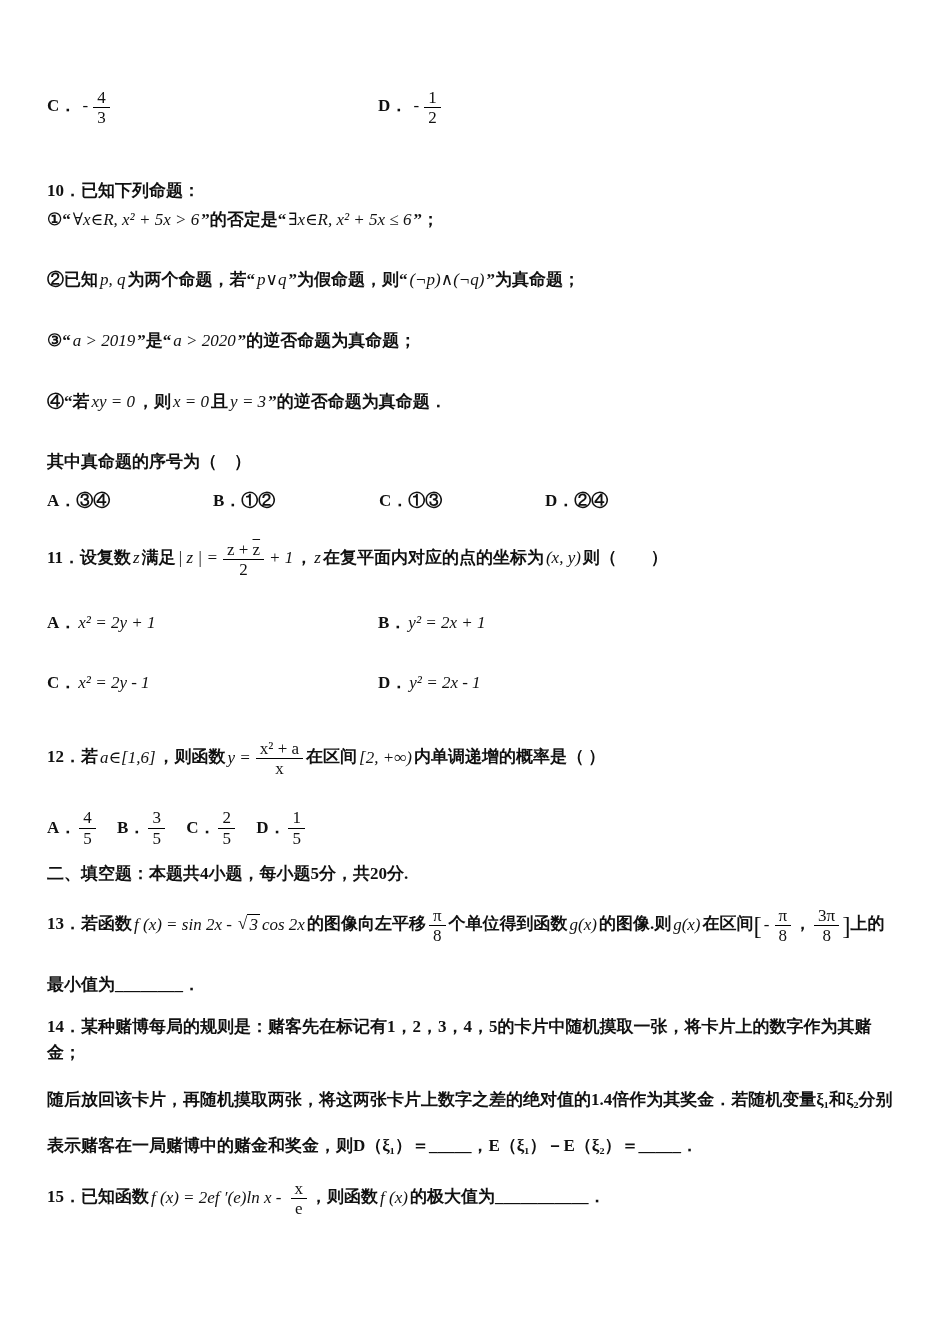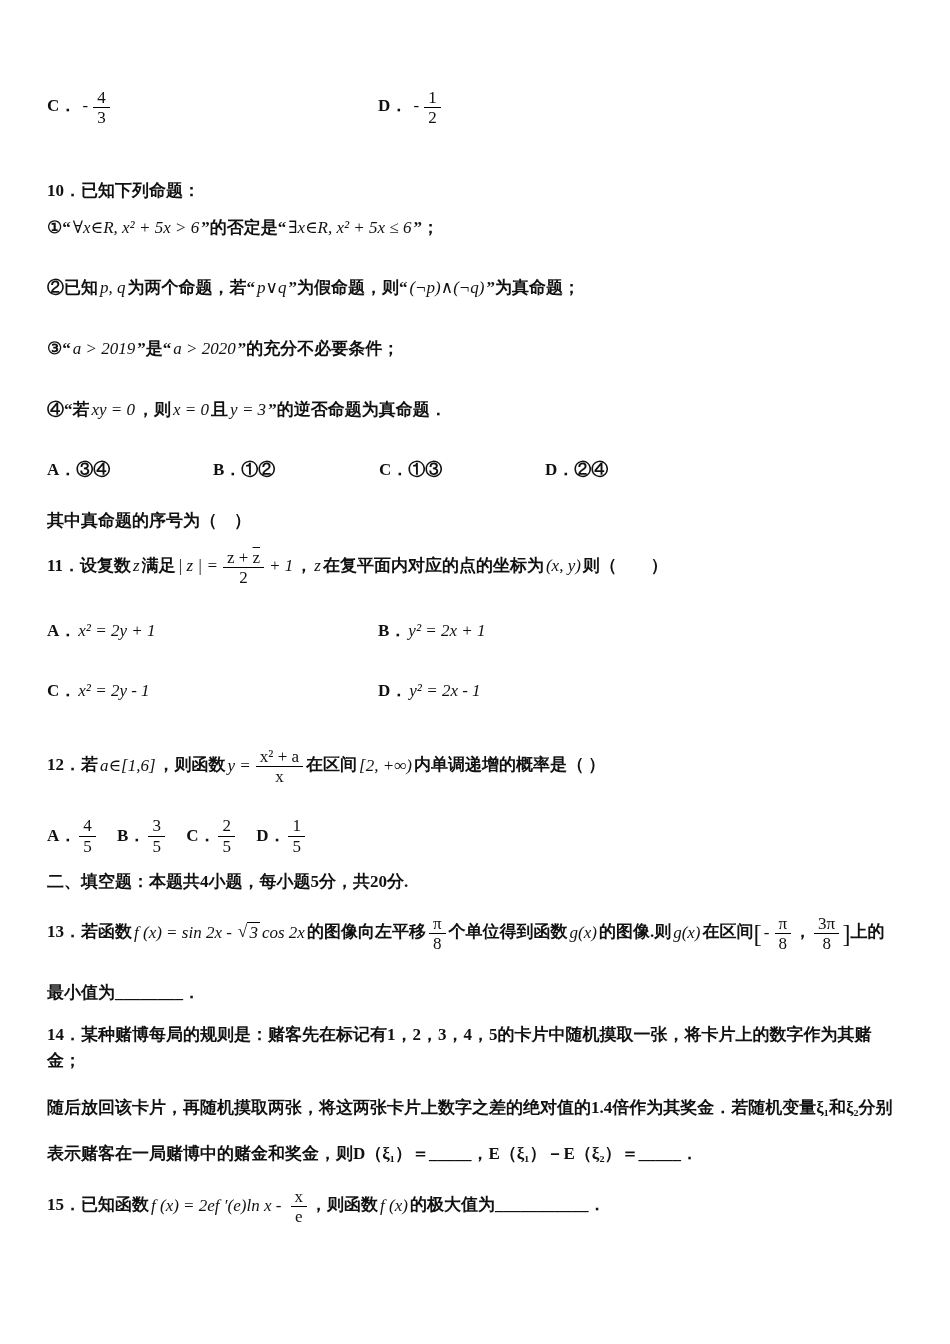--- a/index.html
+++ b/index.html
@@ -20,21 +20,21 @@
   .bar{text-decoration:overline}
   .sqrt{font-style:normal;font-weight:400}
   .sqrt-arg{border-top:1px solid #000;font-style:italic;padding:0 2px}
   .bigbr{font-size:25px;font-weight:400;font-style:normal;vertical-align:middle;line-height:1}
   .col2{display:inline-block;width:331px;vertical-align:middle}
   .col2:last-child{width:auto}
   .optq10{display:inline-block;width:166px;font-weight:700}
   .optq10:last-child{width:auto}
   .opt-frac-item{display:inline-flex;align-items:center;margin-right:14px}
   .prev-opts{margin-bottom:52px}
-  .q10-stem{margin-bottom:12px}
+  .q10-stem{margin-bottom:4px}
   .q10-item{margin-bottom:36px}
   .q10-ask{margin-bottom:14px}
   .q10-opts{margin-bottom:26px}
   .q11-stem{margin-bottom:32px}
   .q11-ab{margin-bottom:34px}
   .q11-cd{margin-bottom:44px}
   .q12-stem{}
   .q12-opts{margin-bottom:14px}
   .sec2{margin-bottom:20px}
   .q13-l1{margin-bottom:28px}
@@ -62,27 +62,27 @@
         </span>
     </span>
   </div>
 
   <p class="line q10-stem"><span class="cn">10．已知下列命题：</span></p>
 
   <p class="line q10-item"><span class="cn">①“</span><span class="math">∀x∈R, x² + 5x &gt; 6</span><span class="cn">”的否定是“</span><span class="math">∃x∈R, x² + 5x ≤ 6</span><span class="cn">”；</span></p>
 
   <p class="line q10-item"><span class="cn">②已知</span><span class="math">p, q</span><span class="cn">为两个命题，若“</span><span class="math">p∨q</span><span class="cn">”为假命题，则“</span><span class="math">(¬p)∧(¬q)</span><span class="cn">”为真命题；</span></p>
 
-  <p class="line q10-item"><span class="cn">③“</span><span class="math">a &gt; 2019</span><span class="cn">”是“</span><span class="math">a &gt; 2020</span><span class="cn">”的充分不必要条件；</span></p>
+  <p class="line q10-item"><span class="cn">③“</span><span class="math">a &gt; 2019</span><span class="cn">”是“</span><span class="math">a &gt; 2020</span><span class="cn">”的逆否命题为真命题；</span></p>
 
   <p class="line q10-item"><span class="cn">④“若</span><span class="math">xy = 0</span><span class="cn">，则</span><span class="math">x = 0</span><span class="cn">且</span><span class="math">y = 3</span><span class="cn">”的逆否命题为真命题．</span></p>
 
+  <p class="line q10-ask"><span class="cn">其中真命题的序号为（　）</span></p>
+
   <p class="line q10-opts"><span class="optq10">A．③④</span><span class="optq10">B．①②</span><span class="optq10">C．①③</span><span class="optq10">D．②④</span></p>
-
-  <p class="line q10-ask"><span class="cn">其中真命题的序号为（　）</span></p>
 
   <p class="line q11-stem"><span class="cn">11．设复数</span><span class="math">z</span><span class="cn">满足</span><span class="math">| z | =</span><span class="frac">
         <span class="num"><span>z + </span><span class="bar">z</span></span>
         <span class="den">2</span>
       </span><span class="math">+ 1</span><span class="cn">，</span><span class="math">z</span><span class="cn">在复平面内对应的点的坐标为</span><span class="math">(x, y)</span><span class="cn">则（　　）</span></p>
 
   <p class="line q11-ab"><span class="col2"><span class="cn">A．</span><span class="math">x² = 2y + 1</span></span><span class="col2"><span class="cn">B．</span><span class="math">y² = 2x + 1</span></span></p>
 
   <p class="line q11-cd"><span class="col2"><span class="cn">C．</span><span class="math">x² = 2y - 1</span></span><span class="col2"><span class="cn">D．</span><span class="math">y² = 2x - 1</span></span></p>
 

